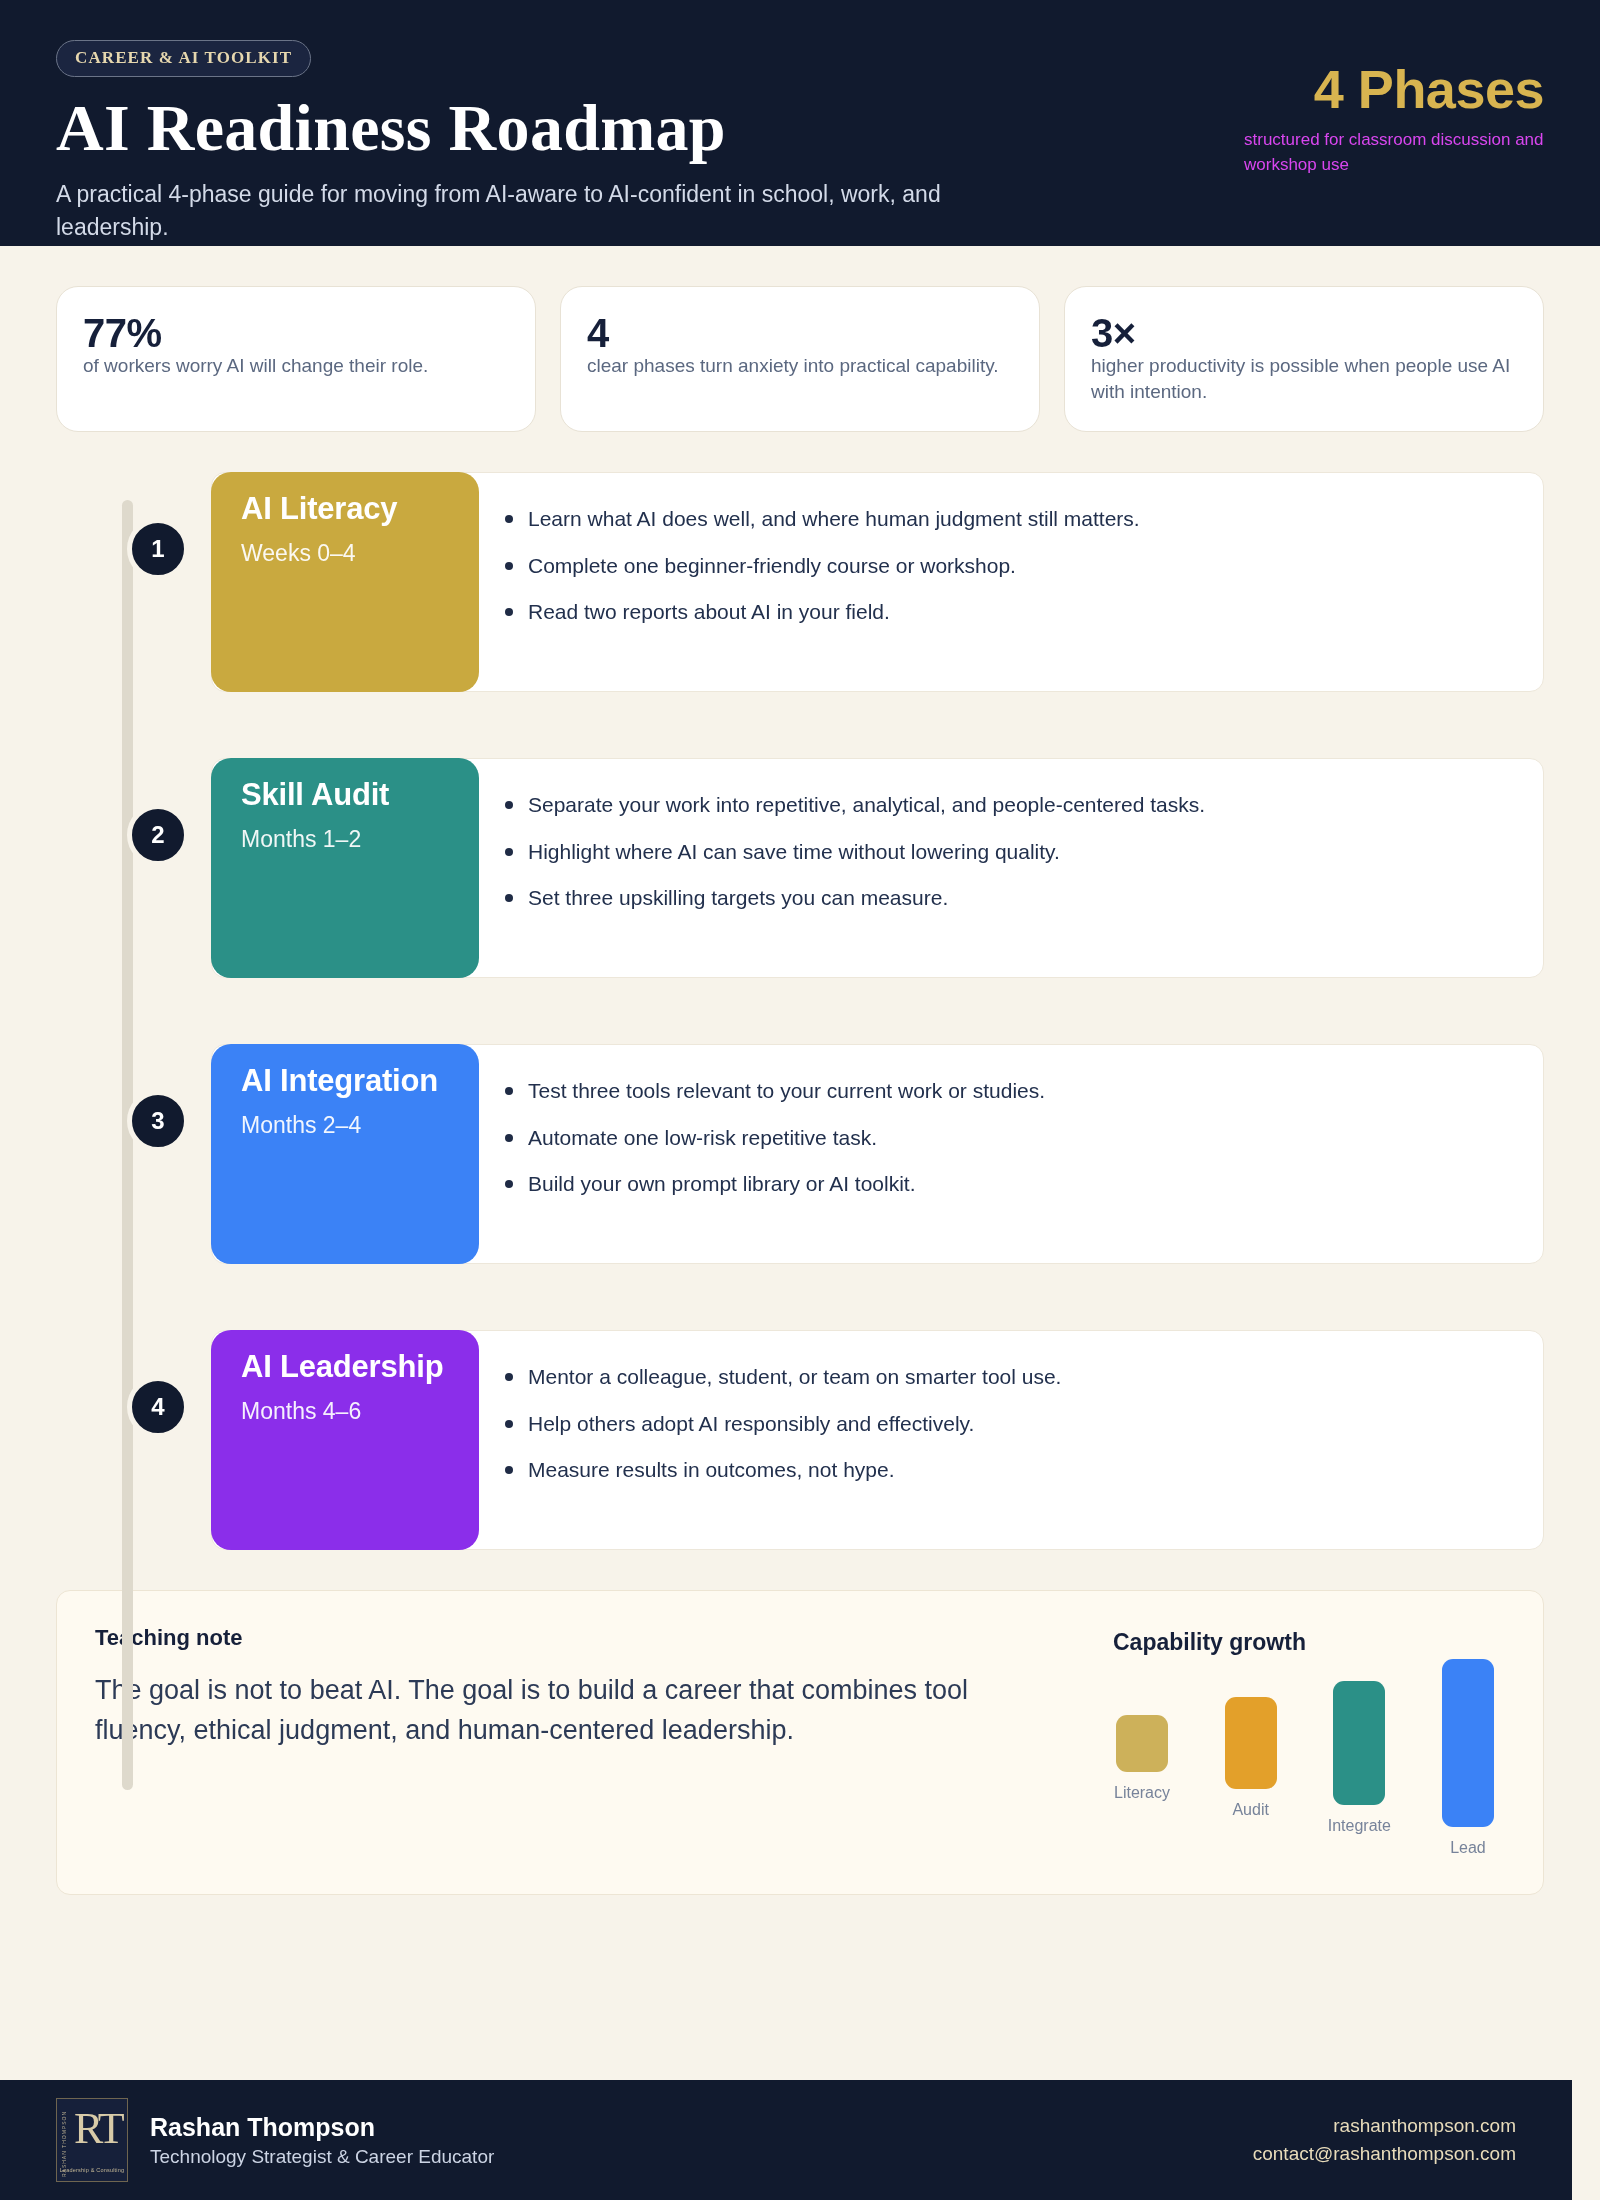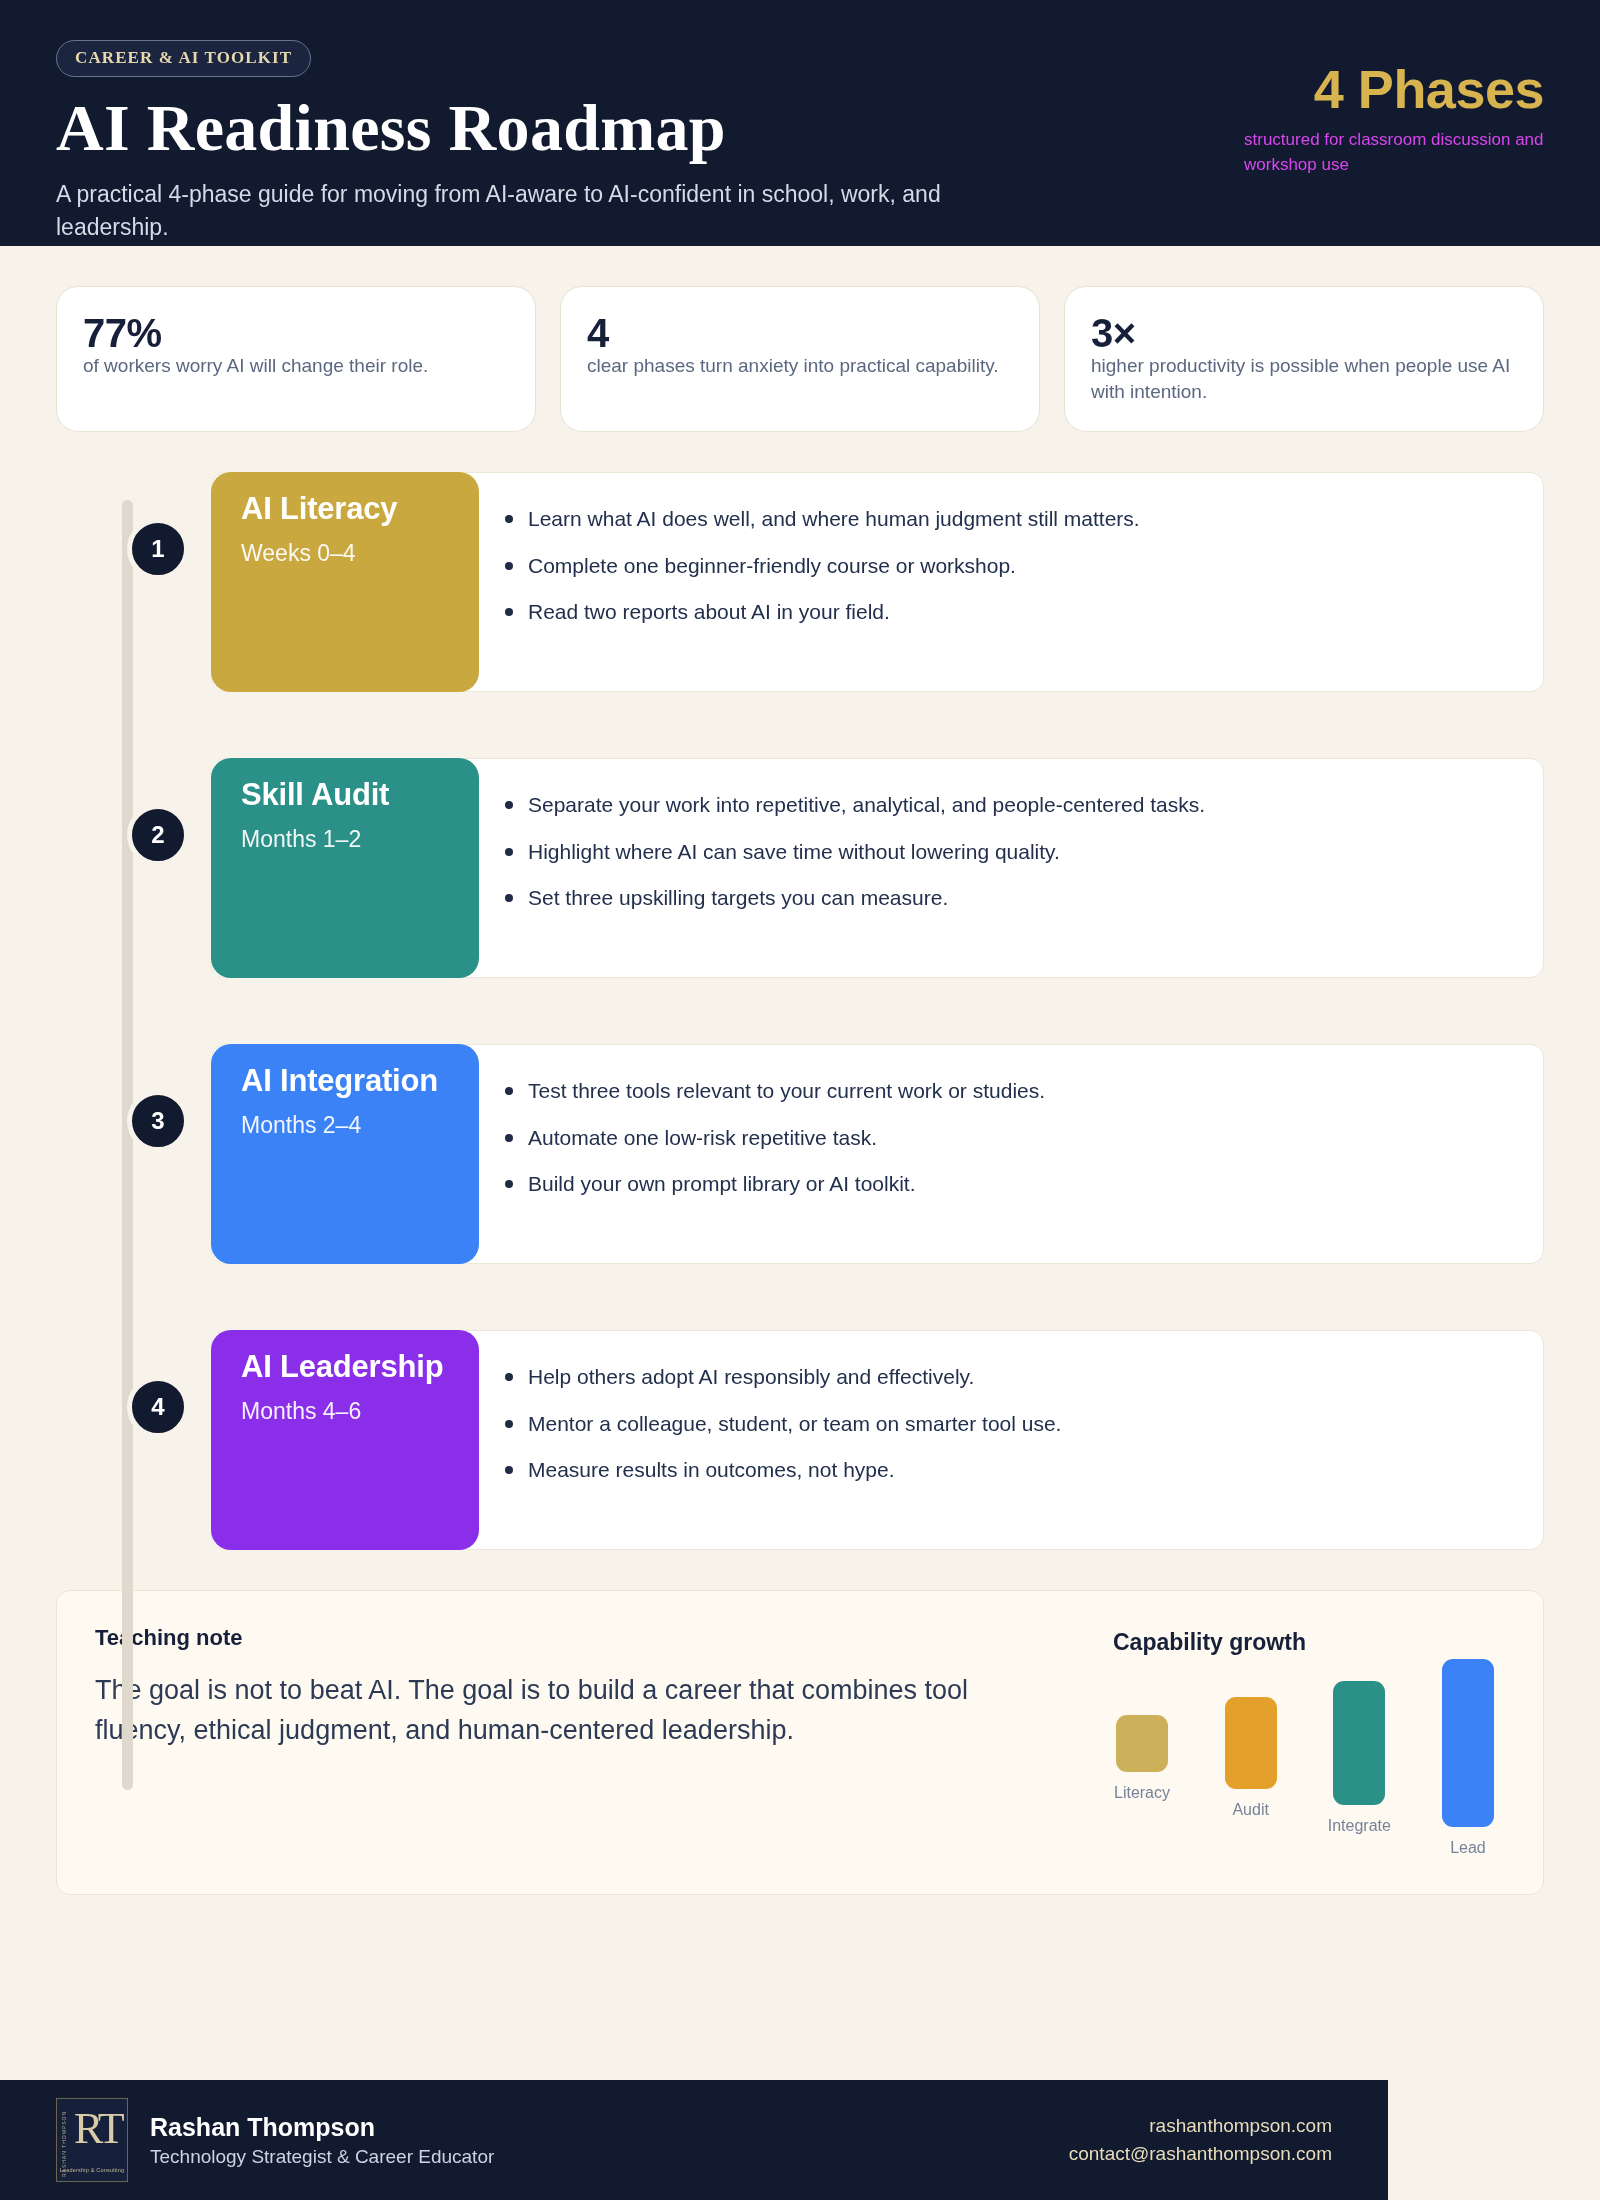--- a/index.html
+++ b/index.html
@@ -274,21 +274,21 @@
     font-size: 16px;
     color: #77839A;
     white-space: nowrap;
   }
 
   
   .footer {
     position: absolute;
     left: 0;
     bottom: 0;
-    width: 1388px;
+    width: 1572px;
     height: 120px;
     background: #111A2E;
     display: flex;
     align-items: center;
     padding: 0 56px;
   }
   .logo {
     position: relative;
     width: 72px;
     height: 84px;
@@ -432,22 +432,22 @@
     </div>
 
     <div class="phase-row">
       <div class="marker">4</div>
       <div class="phase-card">
         <div class="phase-block" style="background: rgb(139, 46, 234);">
           <div class="phase-title">AI Leadership</div>
           <div class="phase-period">Months 4–6</div>
         </div>
         <ul class="bullets">
+          <li>Mentor a colleague, student, or team on smarter tool use.</li>
           <li>Help others adopt AI responsibly and effectively.</li>
-          <li>Mentor a colleague, student, or team on smarter tool use.</li>
           <li>Measure results in outcomes, not hype.</li>
         </ul>
       </div>
     </div>
   </div>
 
   <div class="note-panel">
     <div class="note-left">
       <div class="note-heading">Teaching note</div>
       <div class="note-body">The goal is not to beat AI. The goal is to build a career that combines tool fluency, ethical judgment, and human-centered leadership.</div>

